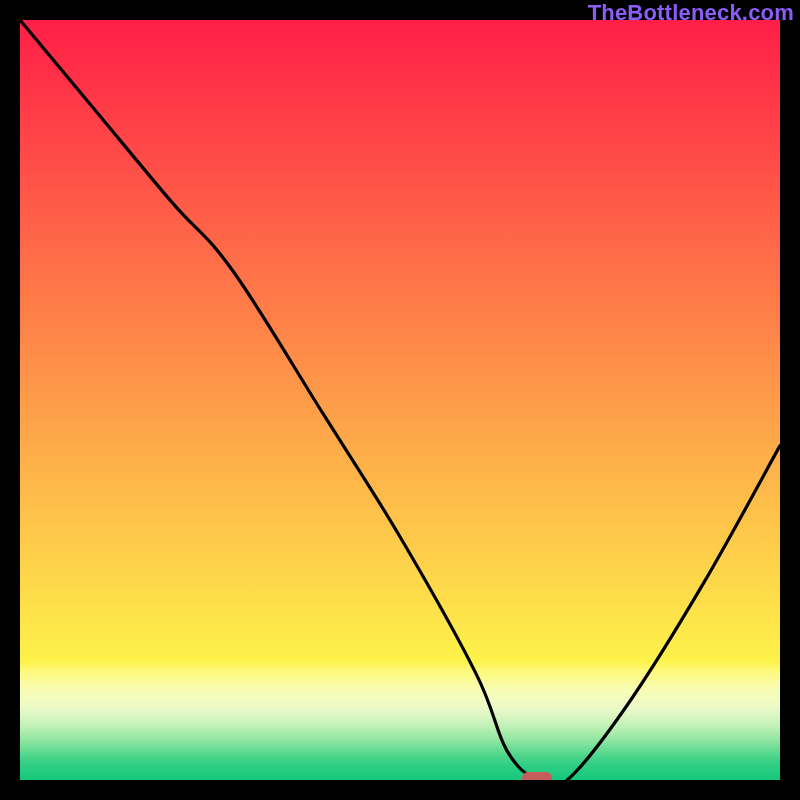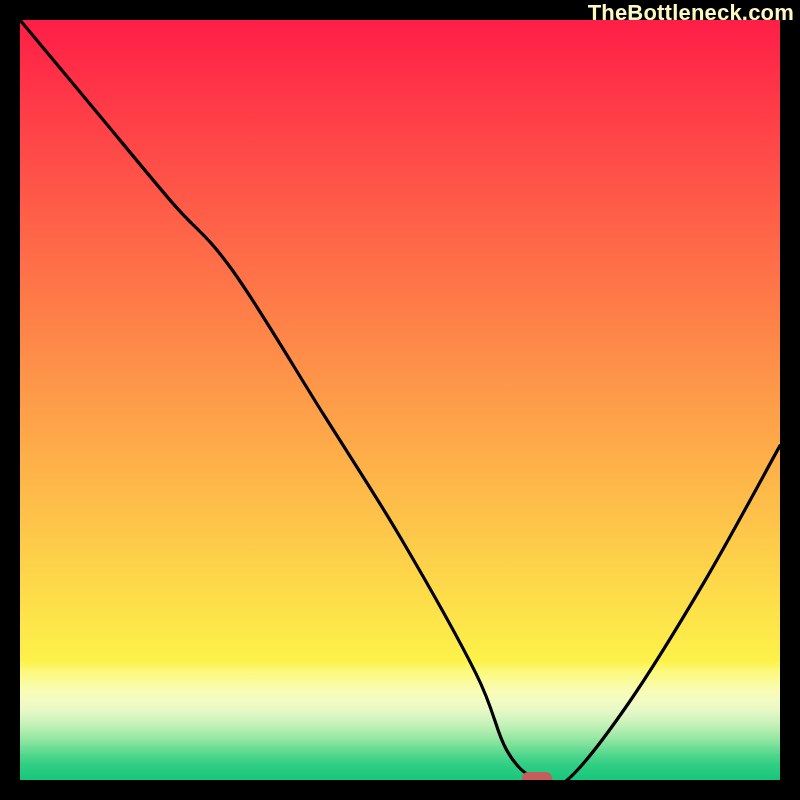--- a/index.html
+++ b/index.html
@@ -54,21 +54,21 @@
     height: 12px;
     border-radius: 6px;
   }
   .watermark {
     position: absolute;
     top: 0px;
     right: 6px;
     font-family: Arial, Helvetica, sans-serif;
     font-size: 22px;
     font-weight: 600;
-    color: #fef9c3;
+    color: #8b5cf6;
     letter-spacing: 0.2px;
   }
 </style>
 </head>
 <body>
 
 <div class="canvas">
   <div class="watermark">TheBottleneck.com</div>
   <div class="plot" id="plot">
     <div class="gradient-stack" id="gradient-stack" style="top: 0px; height: 760px;">

